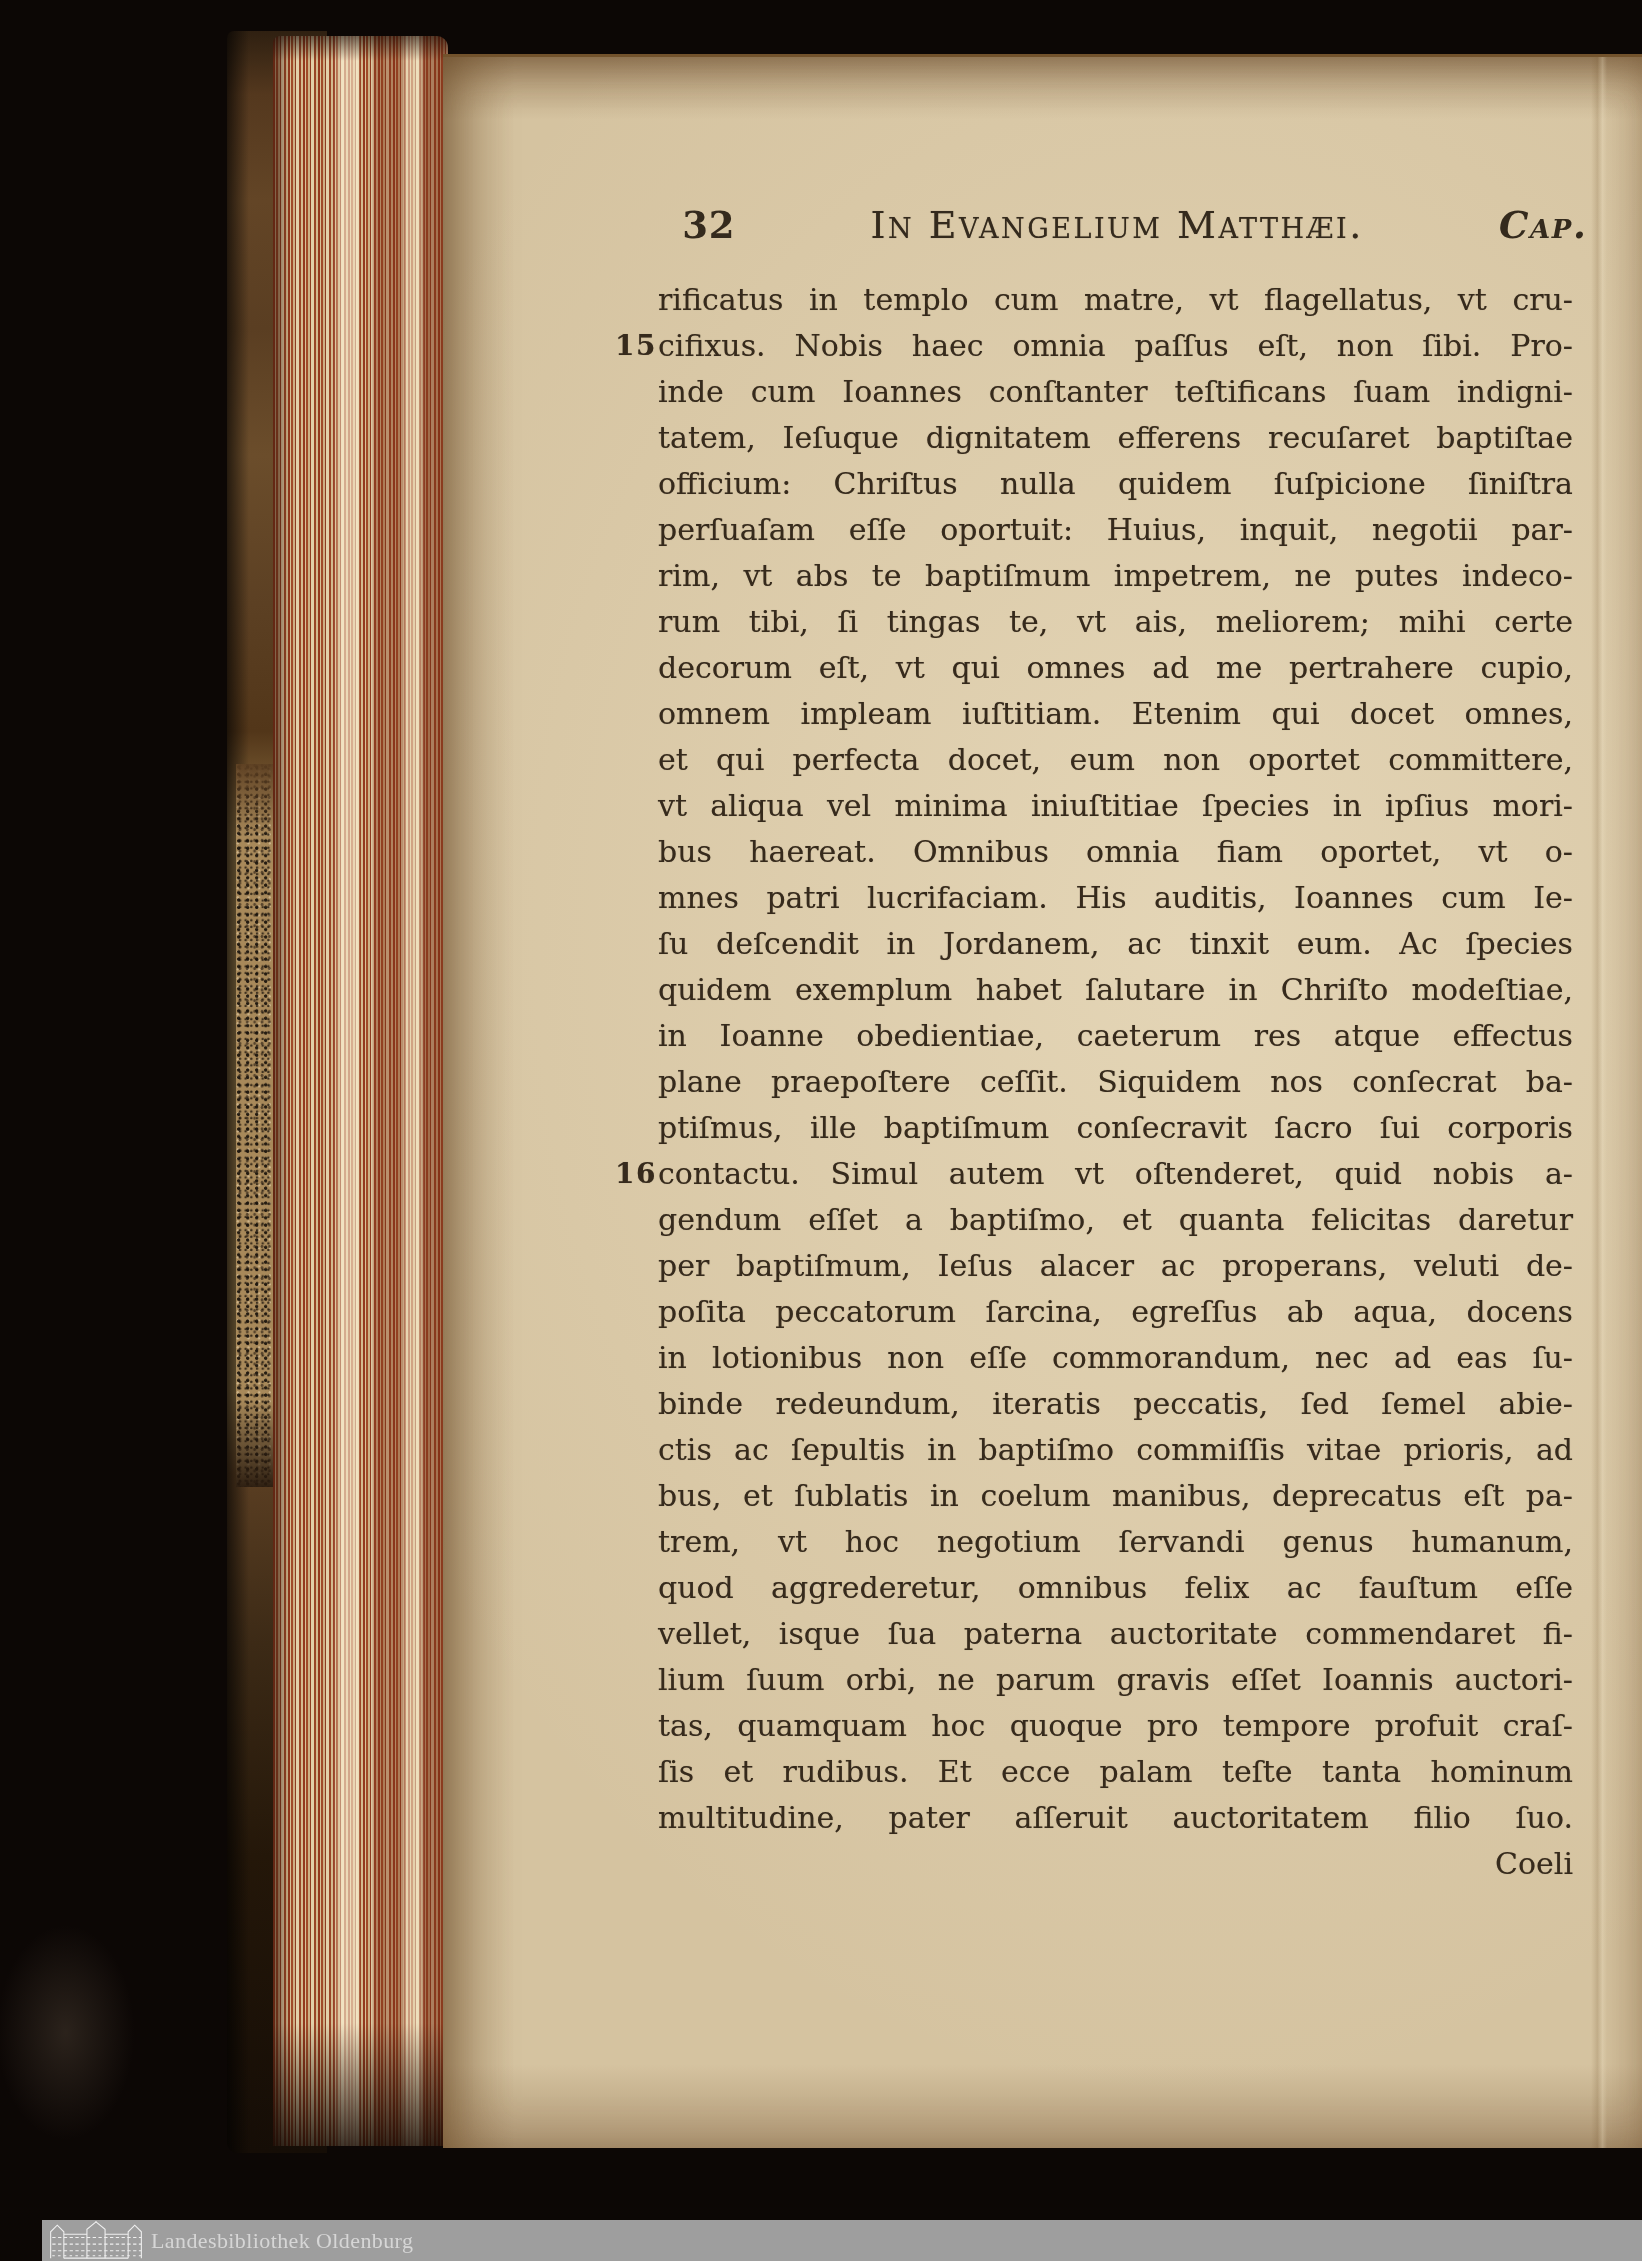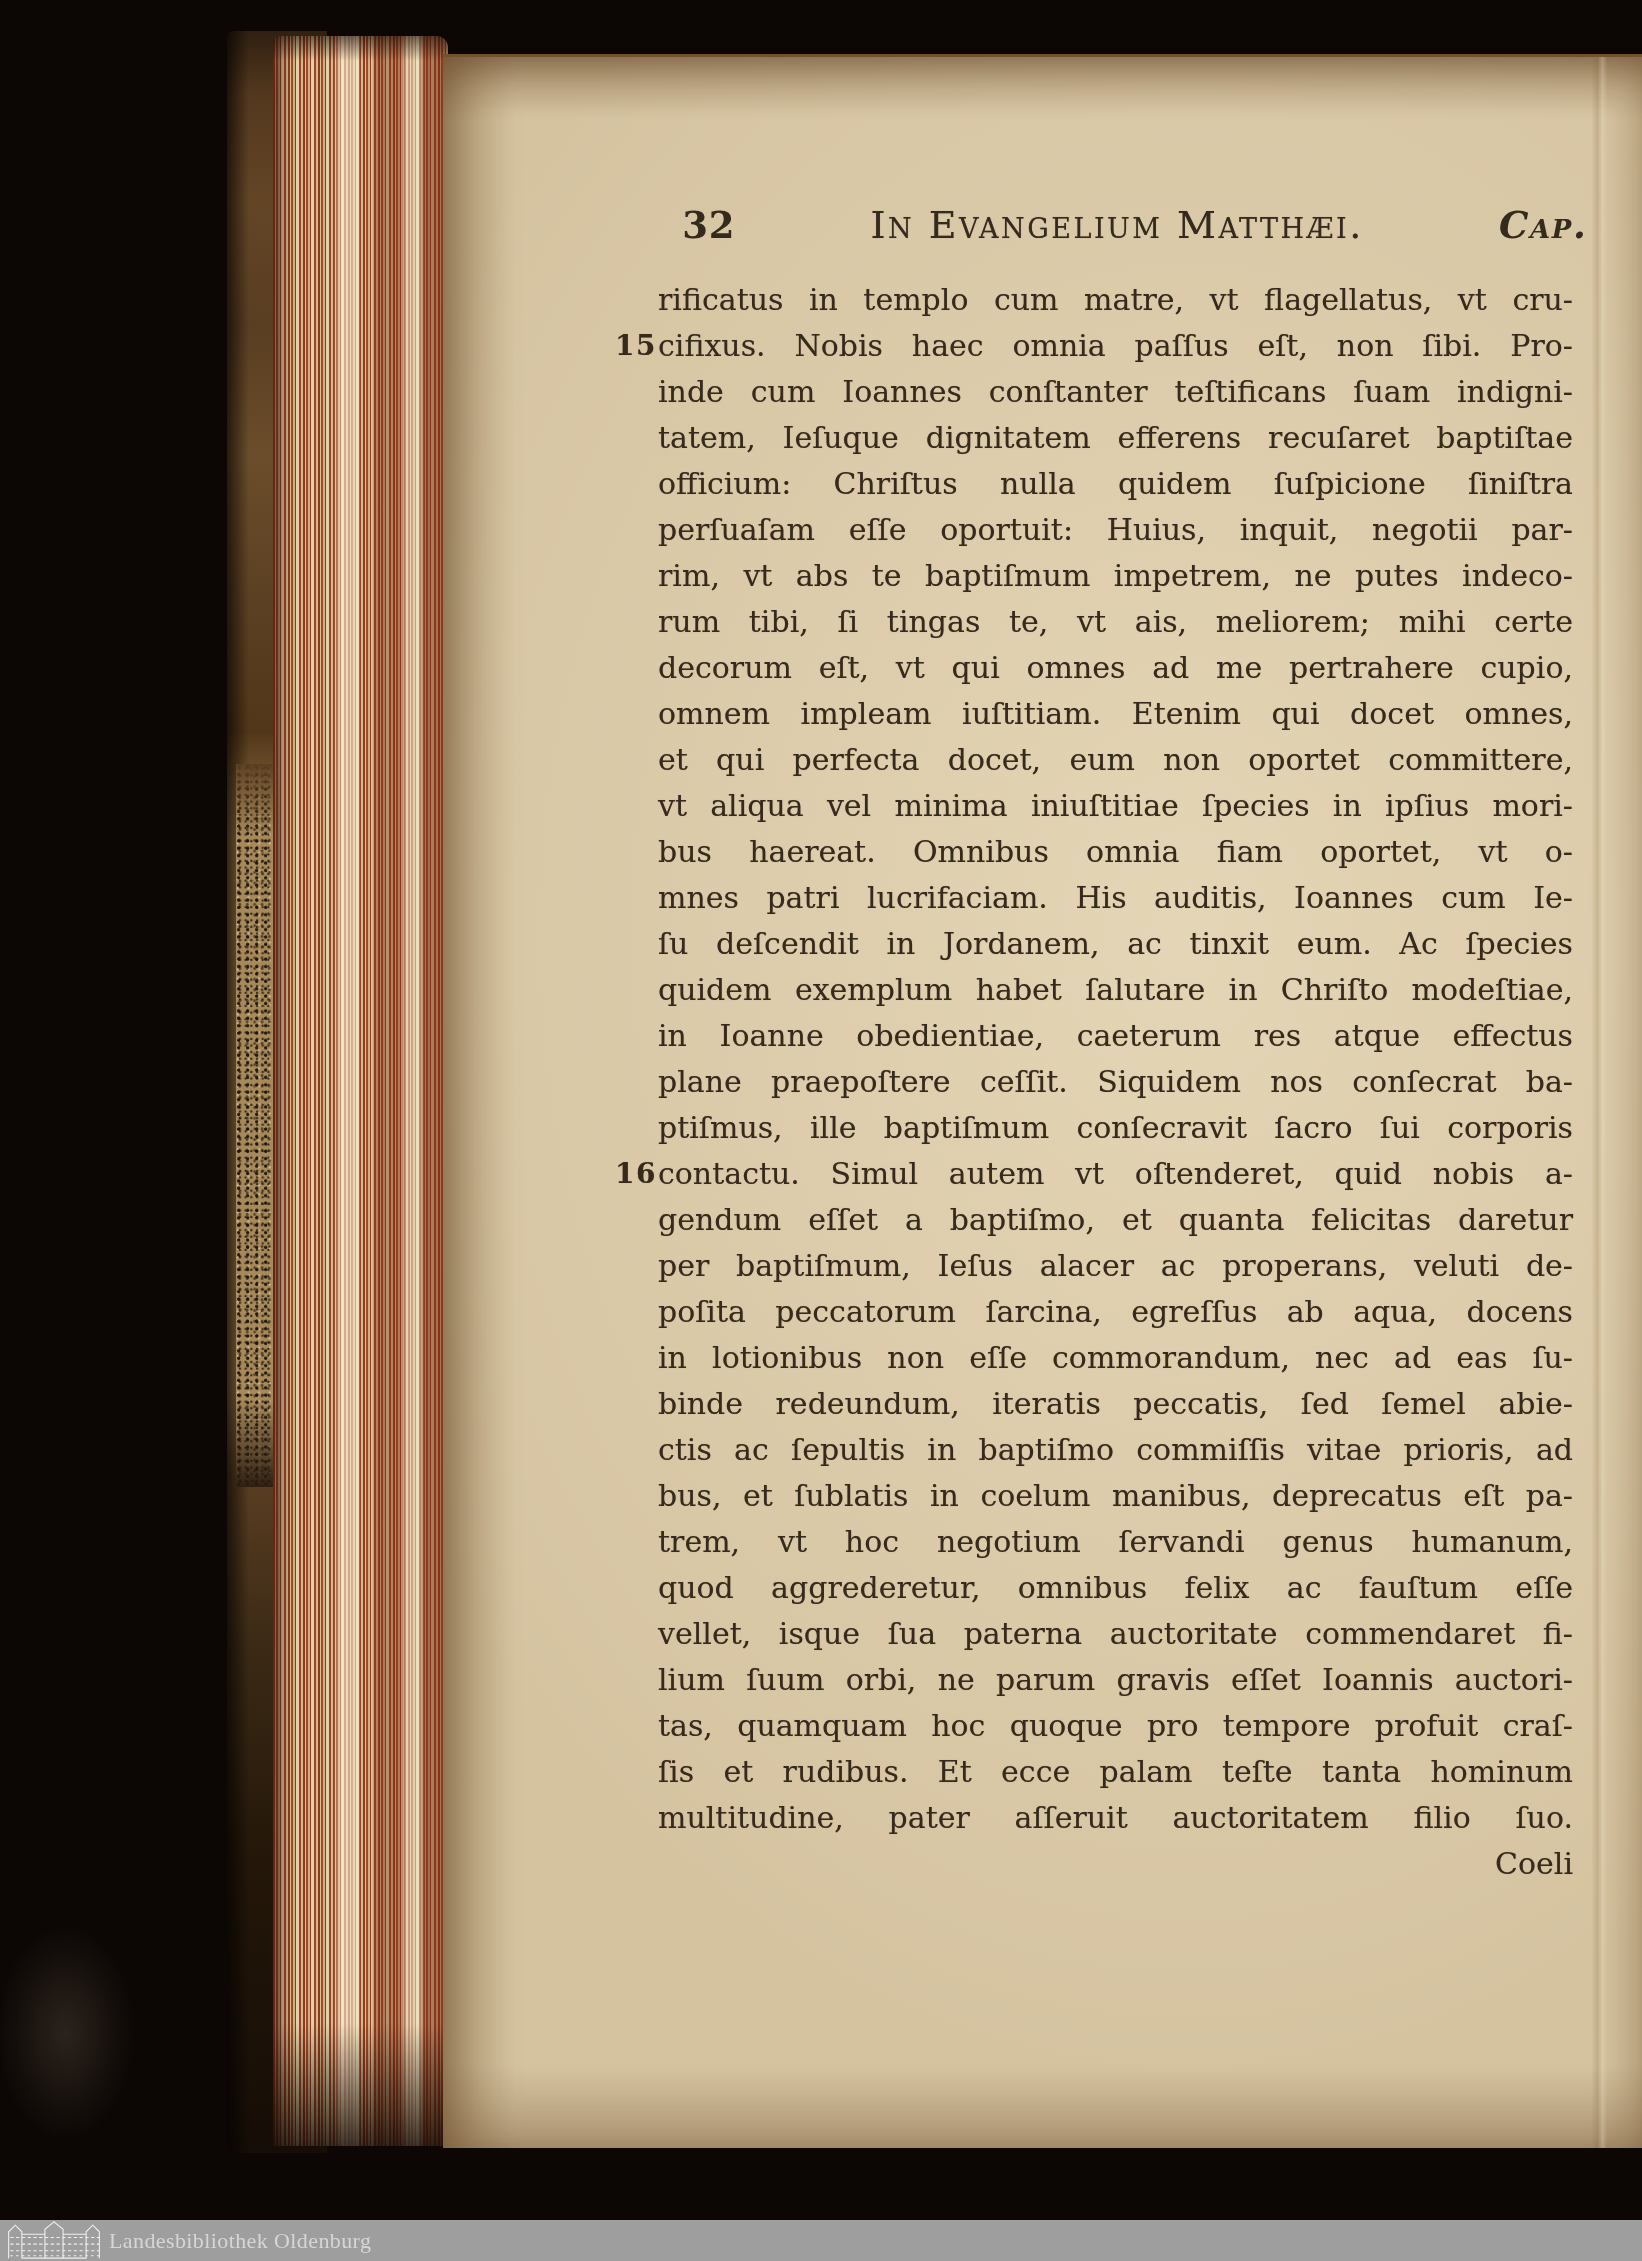--- a/index.html
+++ b/index.html
@@ -155,21 +155,21 @@
       <div class="tline">quod aggrederetur, omnibus felix ac fauſtum eſſe</div>
       <div class="tline">vellet, isque ſua paterna auctoritate commendaret fi-</div>
       <div class="tline">lium ſuum orbi, ne parum gravis eſſet Ioannis auctori-</div>
       <div class="tline">tas, quamquam hoc quoque pro tempore profuit craſ-</div>
       <div class="tline">ſis et rudibus. Et ecce palam teſte tanta hominum</div>
       <div class="tline">multitudine, pater aſſeruit auctoritatem filio ſuo.</div>
       <div class="catchword-row">Coeli</div>
   </div>
 </div>
 
-<div class="footer-bar" style="background: rgb(158, 158, 158);">
+<div class="footer-bar" style="background: rgb(158, 158, 158); margin-left: 42px;">
   <svg class="footer-logo" width="94" height="38" viewBox="0 0 114 46">
     <g fill="none" stroke="#f0f0f0" stroke-width="1.3">
 
       <path d="M2 45 V13 L10 5 L18 13 V45"></path>
 
       <path d="M96 45 V13 L104 5 L112 13 V45"></path>
 
       <path d="M46 45 V10 L57 1 L68 10 V45"></path>
       <path d="M57 1 V-2"></path>
 

